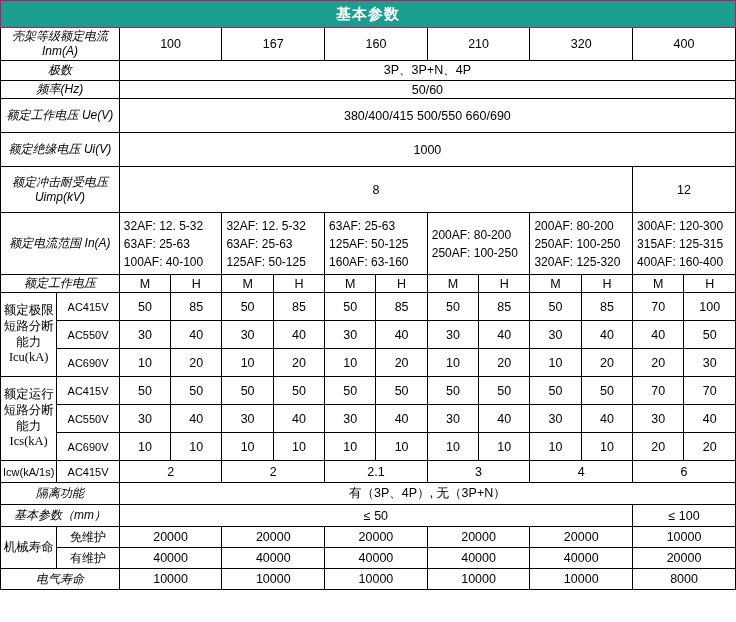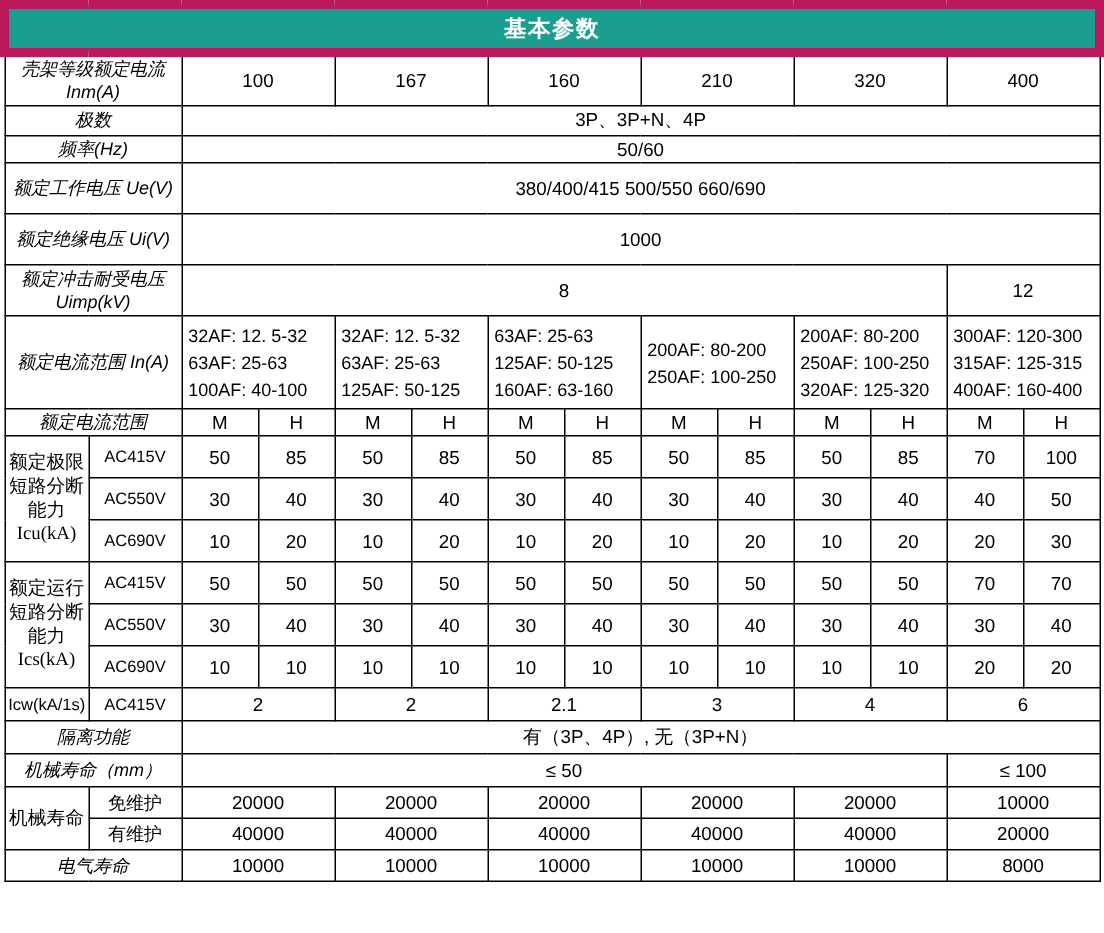--- a/index.html
+++ b/index.html
@@ -1,20 +1,20 @@
 <!DOCTYPE html>
 <html><head>
 <meta charset="utf-8">
 <style>
   html,body{margin:0;padding:0;background:#fff;}
   body{font-family:"Liberation Sans","DejaVu Sans",sans-serif;}
   #sheet{width:736px;height:622px;position:relative;overflow:hidden;}
   table{border-collapse:collapse;width:736px;table-layout:fixed;}
   td,th{border:1px solid #000;font-size:12.5px;color:#000;text-align:center;vertical-align:middle;padding:1px 2px;}
-  .title{background:#1b9e8f;color:#fff;font-size:15px;font-weight:bold;letter-spacing:1px;height:24px;border:6px solid #be185d;}
+  .title{background:#1b9e8f;color:#fff;font-size:15px;font-weight:bold;letter-spacing:1px;height:24px;border:1px solid #be185d;}
   .lbl{font-size:12px;line-height:1.25;font-style:italic;}
   .lbl2{font-size:12px;line-height:1.25;}
   .rangecell{text-align:left;font-size:12px;line-height:1.5;padding-left:4px;white-space:pre-line;}
   .small{font-size:11px;}
   .mh{font-size:12.5px;}
   .vtext{font-size:12.5px;line-height:1.25;font-family:Liberation Serif, serif;}
 </style>
 </head>
 <body>
 
@@ -65,21 +65,21 @@
   <tr style="height:34px">
     <td class="lbl" colspan="2">额定工作电压 Ue(V)</td>
     <td colspan="12">380/400/415    500/550    660/690</td>
   </tr>
 
   <tr style="height:34px">
     <td class="lbl" colspan="2">额定绝缘电压 Ui(V)</td>
     <td colspan="12">1000</td>
   </tr>
 
-  <tr style="height:34px">
+  <tr style="height:46px">
     <td class="lbl" colspan="2">额定冲击耐受电压 Uimp(kV)</td>
     <td colspan="10">8</td>
     <td colspan="2">12</td>
   </tr>
 
   <tr style="height:62px">
     <td class="lbl" colspan="2">额定电流范围 In(A)</td>
     <td class="rangecell" colspan="2">32AF: 12. 5-32
 63AF: 25-63
 100AF: 40-100</td>
@@ -93,21 +93,21 @@
 250AF: 100-250</td>
     <td class="rangecell" colspan="2">200AF: 80-200
 250AF: 100-250
 320AF: 125-320</td>
     <td class="rangecell" colspan="2">300AF: 120-300
 315AF: 125-315
 400AF: 160-400</td>
   </tr>
 
   <tr>
-    <td class="lbl" colspan="2">额定电流范围</td>
+    <td class="lbl" colspan="2">额定工作电压</td>
     <td class="mh">M</td>
     <td class="mh">H</td>
     <td class="mh">M</td>
     <td class="mh">H</td>
     <td class="mh">M</td>
     <td class="mh">H</td>
     <td class="mh">M</td>
     <td class="mh">H</td>
     <td class="mh">M</td>
     <td class="mh">H</td>
@@ -219,21 +219,21 @@
     <td colspan="2">4</td>
     <td colspan="2">6</td>
   </tr>
 
   <tr style="height:22px">
     <td class="lbl" colspan="2">隔离功能</td>
     <td colspan="12">有（3P、4P）, 无（3P+N）</td>
   </tr>
 
   <tr style="height:22px">
-    <td class="lbl" colspan="2">机械寿命（mm）</td>
+    <td class="lbl" colspan="2">基本参数（mm）</td>
     <td colspan="10">≤ 50</td>
     <td colspan="2">≤ 100</td>
   </tr>
 
   <tr style="height:21px">
     <td class="vtext" rowspan="2">机械寿命</td>
     <td class="lbl2">免维护</td>
     <td colspan="2">20000</td>
     <td colspan="2">20000</td>
     <td colspan="2">20000</td>

